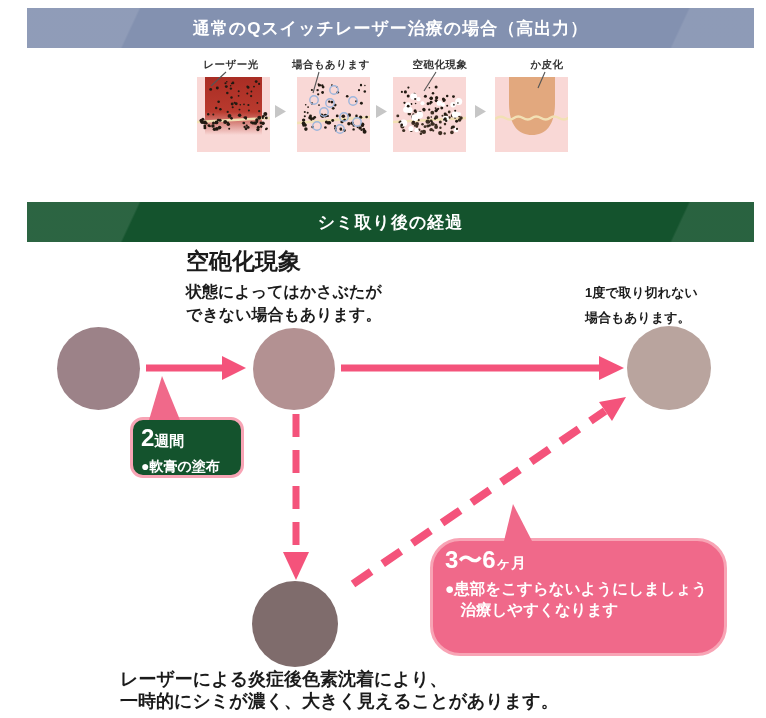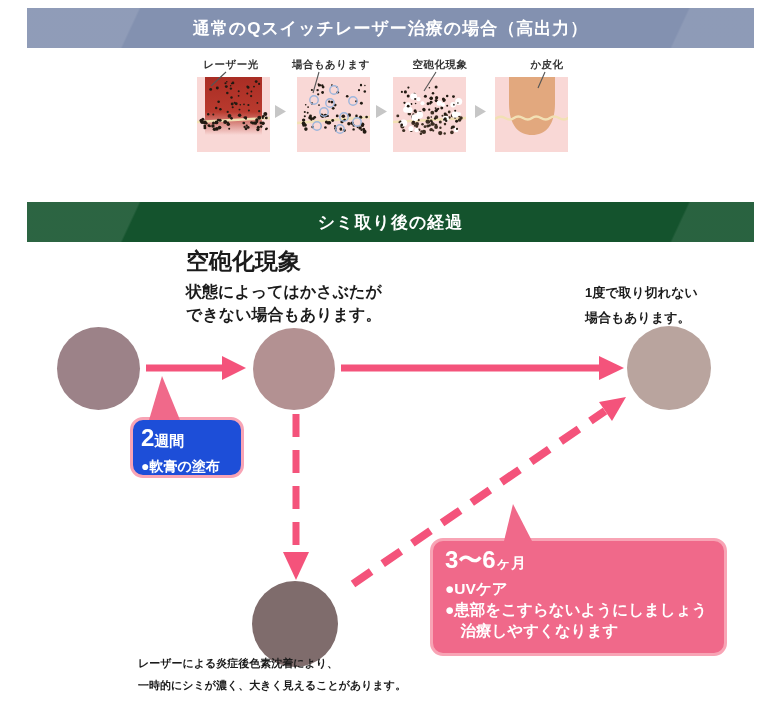--- a/index.html
+++ b/index.html
@@ -28,21 +28,21 @@
     position:absolute;top:58px;width:90px;text-align:center;
     font-size:10.5px;font-weight:bold;color:#333;letter-spacing:.5px;
   }
   svg.step-panel{position:absolute;top:77px;width:73px;height:75px;display:block;}
   
   .circle{position:absolute;border-radius:50%;}
   .flow-title{position:absolute;left:186px;top:246px;font-size:23px;font-weight:bold;}
   .note{position:absolute;font-weight:bold;font-size:16px;line-height:23px;}
   #redness-note{left:186px;top:280px;}
   #right-note{left:585px;top:280px;font-size:13px;line-height:25px;}
-  #bottom-note{left:120px;top:652px;font-size:11px;line-height:22px;margin-left:18px;}
+  #bottom-note{left:120px;top:668px;font-size:18px;line-height:22px;}
   .callout{
     position:absolute;border-radius:13px;border:3px solid;box-sizing:border-box;
     color:#fff;font-weight:bold;z-index:4;
   }
   #callout-2weeks{left:130px;top:417px;width:114px;height:61px;padding:3px 8px;}
   #callout-3to6{left:430px;top:538px;width:297px;height:118px;padding:4px 12px;}
   .callout .head{line-height:30px;}
   .callout .num{font-size:24px;}
   .callout .unit{font-size:15px;}
   .callout .line{font-size:14px;line-height:20px;}
@@ -410,32 +410,31 @@
   <div class="note" id="right-note">
     <div>1度で取り切れない</div>
     <div>場合もあります。</div>
   </div>
 
   <div class="circle" style="left: 57px; top: 327px; width: 83px; height: 83px; background: rgb(156, 130, 136);"></div>
   <div class="circle" style="left: 253px; top: 328px; width: 82px; height: 82px; background: rgb(179, 145, 146);"></div>
   <div class="circle" style="left: 627px; top: 326px; width: 84px; height: 84px; background: rgb(185, 164, 158);"></div>
   <div class="circle" style="left: 252px; top: 581px; width: 86px; height: 86px; background: rgb(127, 108, 108);"></div>
 
-  <div class="callout" id="callout-2weeks" style="background: #1d4ed8; border-color: rgb(248, 164, 181);">
+  <div class="callout" id="callout-2weeks" style="background: #14532d; border-color: rgb(248, 164, 181);">
     <div class="head">
       <span class="num">2</span><span class="unit">週間</span>
     </div>
     <div class="line">●軟膏の塗布</div>
   </div>
 
-  <div class="callout" id="callout-3to6" style="background: rgb(240, 105, 138); border-color: rgb(248, 164, 181);">
+  <div class="callout" id="callout-3to6" style="background: rgb(240, 105, 138); border-color: rgb(248, 164, 181); border-radius: 30px;">
     <div class="head">
       <span class="num">3〜6</span><span class="unit">ヶ月</span>
     </div>
-    <div class="line">●UVケア</div>
     <div class="line">●患部をこすらないようにしましょう</div>
     <div class="line">　治療しやすくなります</div>
   </div>
 
   <div class="note" id="bottom-note">
     <div>レーザーによる炎症後色素沈着により、</div>
     <div>一時的にシミが濃く、大きく見えることがあります。</div>
   </div>
 
   <svg id="overlay" width="766" height="718" viewBox="0 0 766 718">

